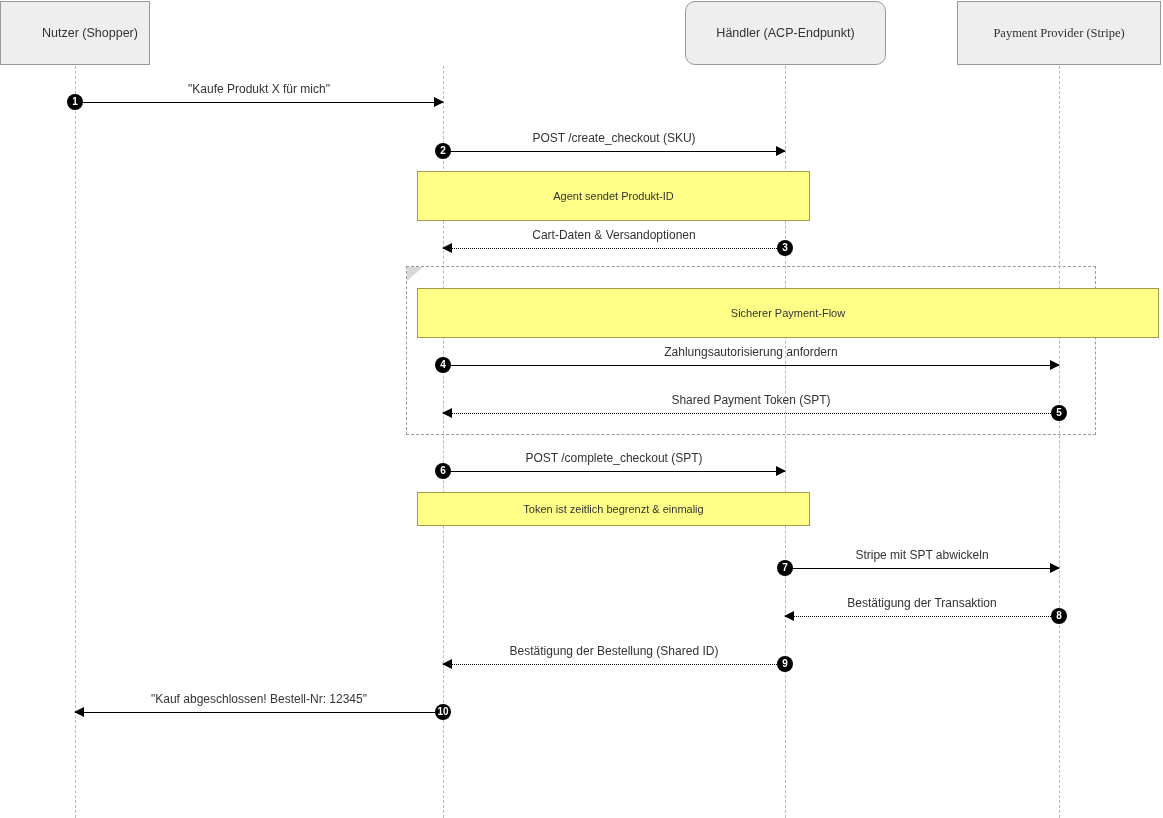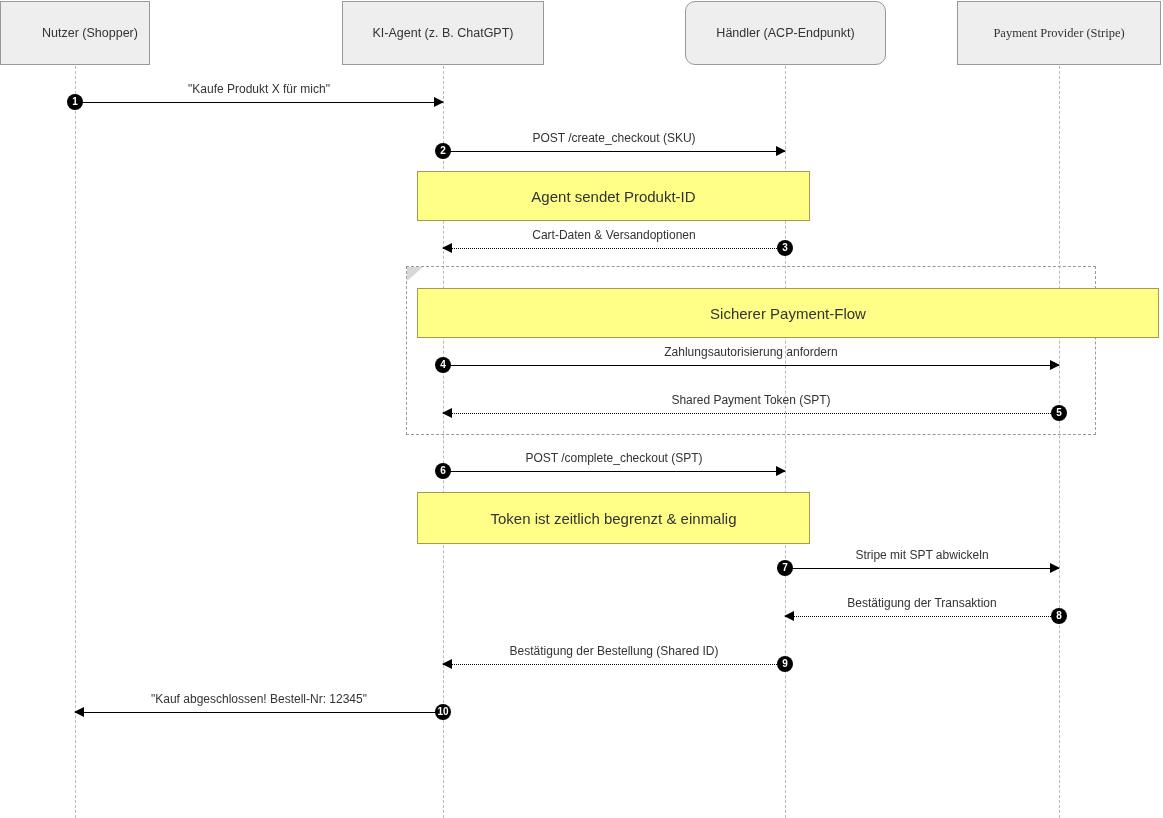--- a/index.html
+++ b/index.html
@@ -110,21 +110,21 @@
   .seqnum.at-end   { right: -8px; }
   
   .note {
     position: absolute;
     background: #ffff88;
     border: 1.4px solid #a59a4e;
     box-sizing: border-box;
     display: flex;
     align-items: center;
     justify-content: center;
-    font-size: 15px;
+    font-size: 11px;
     color: #333333;
     text-align: center;
   }
   
   .fragment {
     position: absolute;
     border: 1.3px dashed #9a9a9a;
     box-sizing: border-box;
     background: transparent;
   }
@@ -145,36 +145,33 @@
     <div class="lifeline" style="left: 75px;"></div>
     <div class="lifeline" style="left: 443px;"></div>
     <div class="lifeline" style="left: 785px;"></div>
     <div class="lifeline" style="left: 1059px;"></div>
     <div class="fragment" style="left: 406px; top: 266px; width: 690px; height: 169px;">
       <div class="tab"></div>
     </div>
     <div class="participant" style="left: 0px; width: 150px; padding-left: 30px;">
       <span>Nutzer (Shopper)</span>
     </div>
-    <div class="participant" style="left: 342px; width: 202px;">
-      <span>KI-Agent (z. B. ChatGPT)</span>
-    </div>
     <div class="participant" style="left: 685px; width: 201px; border-radius: 10px;">
       <span>Händler (ACP-Endpunkt)</span>
     </div>
     <div class="participant" style="left: 957px; width: 204px; font-family: Liberation Serif, serif;">
       <span>Payment Provider (Stripe)</span>
     </div>
     <div class="note" style="left: 417px; top: 171px; width: 393px; height: 50px;">
       <span>Agent sendet Produkt-ID</span>
     </div>
     <div class="note" style="left: 417px; top: 288px; width: 742px; height: 50px;">
       <span>Sicherer Payment-Flow</span>
     </div>
-    <div class="note" style="left: 417px; top: 492px; width: 393px; height: 52px;">
+    <div class="note" style="left: 417px; top: 492px; width: 393px; height: 34px;">
       <span>Token ist zeitlich begrenzt &amp; einmalig</span>
     </div>
     <div class="msg solid" style="left: 75px; top: 102px; width: 368px;">
       <div class="line"></div>
       <div class="arrowhead right"></div>
       <div class="label">"Kaufe Produkt X für mich"</div>
       <div class="seqnum at-start">1</div>
     </div>
     <div class="msg solid" style="left: 443px; top: 151px; width: 342px;">
       <div class="line"></div>

